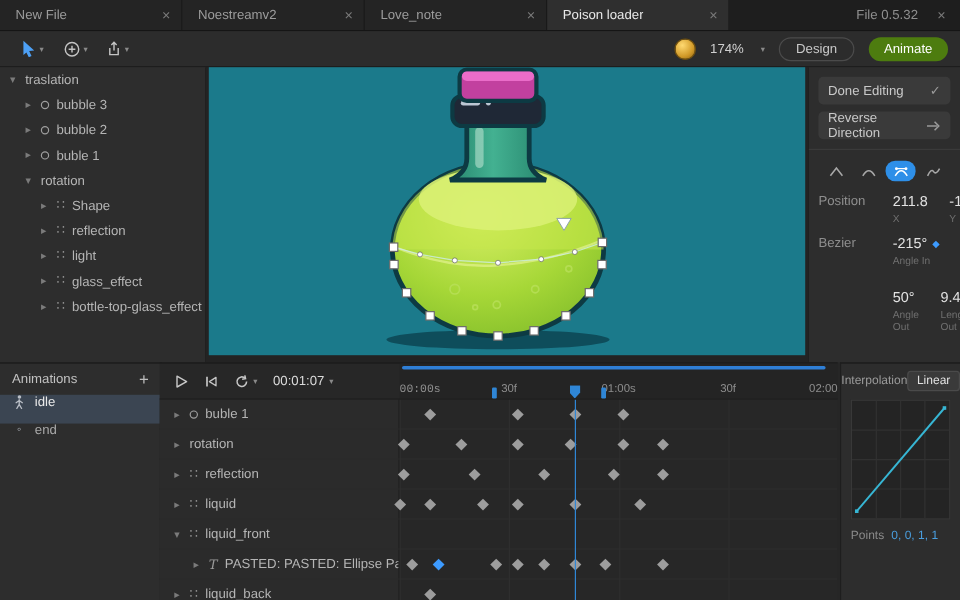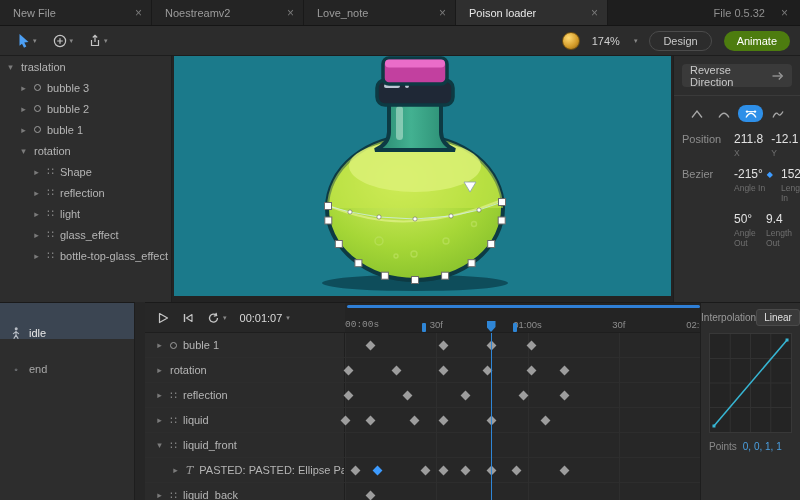--- a/index.html
+++ b/index.html
@@ -37,35 +37,35 @@
 .artboard{position:absolute;left:2px;top:0;right:2px;bottom:6px}
 .artboard svg{display:block;width:100%;height:100%}
 
 .right-panel{position:absolute;top:56px;left:673px;width:127px;height:246px;background:#2d2d2d;border-left:1px solid #1e1e1e;padding:8px 8px 0}
 .prop-btn{height:23px;background:#3a3a3a;border-radius:4px;display:flex;align-items:center;justify-content:space-between;padding:0 8px;margin-bottom:6px;color:#c9c9c9;cursor:pointer}
 .pb-ic{color:#9a9a9a;display:flex}
 .sep{height:1px;background:#3a3a3a;margin:8px -8px 0}
 .node-tools{display:flex;justify-content:space-between;align-items:center;margin:9px 2px 10px}
 .node-tool{width:25px;height:17px;border-radius:8px;display:flex;align-items:center;justify-content:center;color:#a8a8a8;cursor:pointer}
 .node-tool.active{background:#2e8fe8;color:#fff}
-.prop-row{display:grid;grid-template-columns:44px 1fr 1fr;column-gap:8px;margin-bottom:9px;align-items:start}
+.prop-row{display:grid;grid-template-columns:44px 1fr 1fr;column-gap:18px;margin-bottom:9px;align-items:start}
 .prop-label{color:#8e8e8e;padding-top:1px}
 .pv-top{display:flex;align-items:center;gap:4px}
 .prop-value{color:#e2e2e2;font-size:12px}
 .kf-toggle{color:#3d9bff;font-size:8px;cursor:pointer}
 .prop-sub{display:block;color:#6f6f6f;font-size:8.5px;margin-top:2px}
 
 .anim-panel{position:absolute;top:302px;left:0;width:135px;height:198px;background:#2d2d2d;border-top:1px solid #1a1a1a;border-right:1px solid #1e1e1e}
 .anim-header{height:26px;display:flex;align-items:center;justify-content:space-between;padding:0 10px;color:#c2c2c2}
 .anim-plus{color:#bdbdbd;font-size:14px;cursor:pointer}
-.anim-item{height:36px;display:flex;align-items:flex-end;gap:8px;padding:0 11px;color:#a8a8a8;cursor:pointer}
+.anim-item{height:24px;display:flex;align-items:flex-start;gap:8px;padding:0 11px;color:#a8a8a8;cursor:pointer}
 .anim-item.selected{background:#3b4552;color:#e9e9e9}
 .anim-ic{display:flex;color:#b9bec6;font-size:10px;width:10px;justify-content:center}
 
-.timeline{position:absolute;top:302px;left:145px;width:565px;height:198px;background:#272727;border-top:1px solid #1a1a1a}
+.timeline{position:absolute;top:302px;left:133px;width:565px;height:198px;background:#272727;border-top:1px solid #1a1a1a}
 .tl-header{height:30px;display:flex;border-bottom:1px solid #1e1e1e}
 .tl-controls{width:200px;display:flex;align-items:center;gap:13px;padding-left:13px;color:#c6c6c6}
 .pc{display:flex;align-items:center;gap:3px;cursor:pointer}
 .time{display:flex;align-items:center;gap:4px;color:#dadada;cursor:pointer}
 .tl-ruler{flex:1;position:relative;background:#242424}
 .tl-scrollbar{position:absolute;top:2px;left:2px;right:10px;height:3px;border-radius:2px;background:#2f7fd6}
 .ruler-label{position:absolute;bottom:2px;font-size:9.5px;color:#8d8d8d;white-space:nowrap}
 .ruler-marker{position:absolute;bottom:0;width:4px;height:9px;background:#2f86d6;border-radius:1px}
 .playhead-pin{position:absolute;bottom:0;width:9px;height:11px;margin-left:-4.5px;background:#2f86d6;clip-path:polygon(0 0,100% 0,100% 55%,50% 100%,0 55%)}
 .tl-body{position:absolute;top:30px;left:0;right:0;bottom:0;overflow:hidden}
@@ -260,20 +260,24 @@
               <circle cx="305" cy="154" r="2.1"></circle>
           </g>
           <path d="M290 126 L302 126 L296 136 Z" fill="#fff" stroke="#8aa0a8" stroke-width="0.8"></path>
         </g>
       </svg>
     </div>
   </div>
 
   <div class="right-panel">
     <div class="prop-btn">
+      <span>Done Editing</span>
+      <span class="pb-ic">✓</span>
+    </div>
+    <div class="prop-btn">
       <span>Reverse Direction</span>
       <span class="pb-ic">
           <svg width="13" height="10" viewBox="0 0 13 10">
             <path d="M1.5 5 H10" stroke="currentColor" stroke-width="1.3" fill="none"></path>
             <path d="M7.8 1.5 L11.3 5 L7.8 8.5" stroke="currentColor" stroke-width="1.3" fill="none"></path>
           </svg>
         </span>
     </div>
     <div class="sep"></div>
     <div class="node-tools">
@@ -343,20 +347,24 @@
       <div>
         <div class="pv-top">
             <span class="prop-value">9.4</span>
           </div>
         <span class="prop-sub">Length Out</span>
       </div>
     </div>
   </div>
 
   <div class="anim-panel">
+    <div class="anim-header">
+      <span>Animations</span>
+      <span class="anim-plus">+</span>
+    </div>
     <div>
         <div class="anim-item selected">
           <span class="anim-ic">
             <svg width="10" height="12" viewBox="0 0 10 12">
               <circle cx="5.2" cy="1.8" r="1.5" fill="currentColor"></circle>
               <path d="M5 4v4M5 4.8 2.4 6.6M5 4.8 7.6 6.6M5 8l-2 3.4M5 8l2 3.4" stroke="currentColor" stroke-width="1.1" fill="none" stroke-linecap="round"></path>
             </svg>
           </span>
           <span class="anim-label">idle</span>
         </div>

